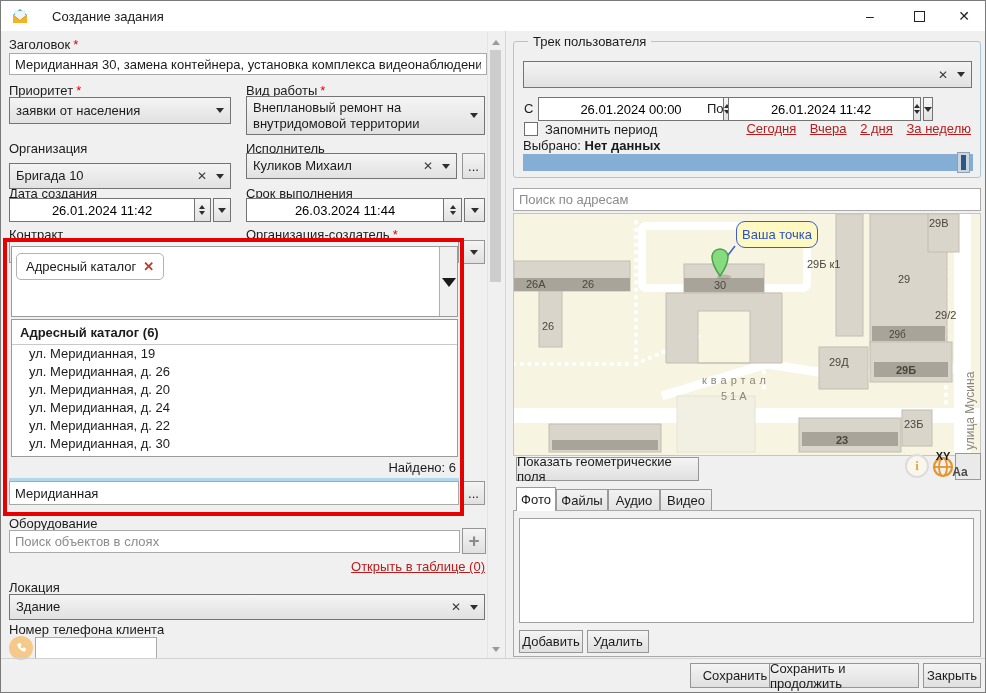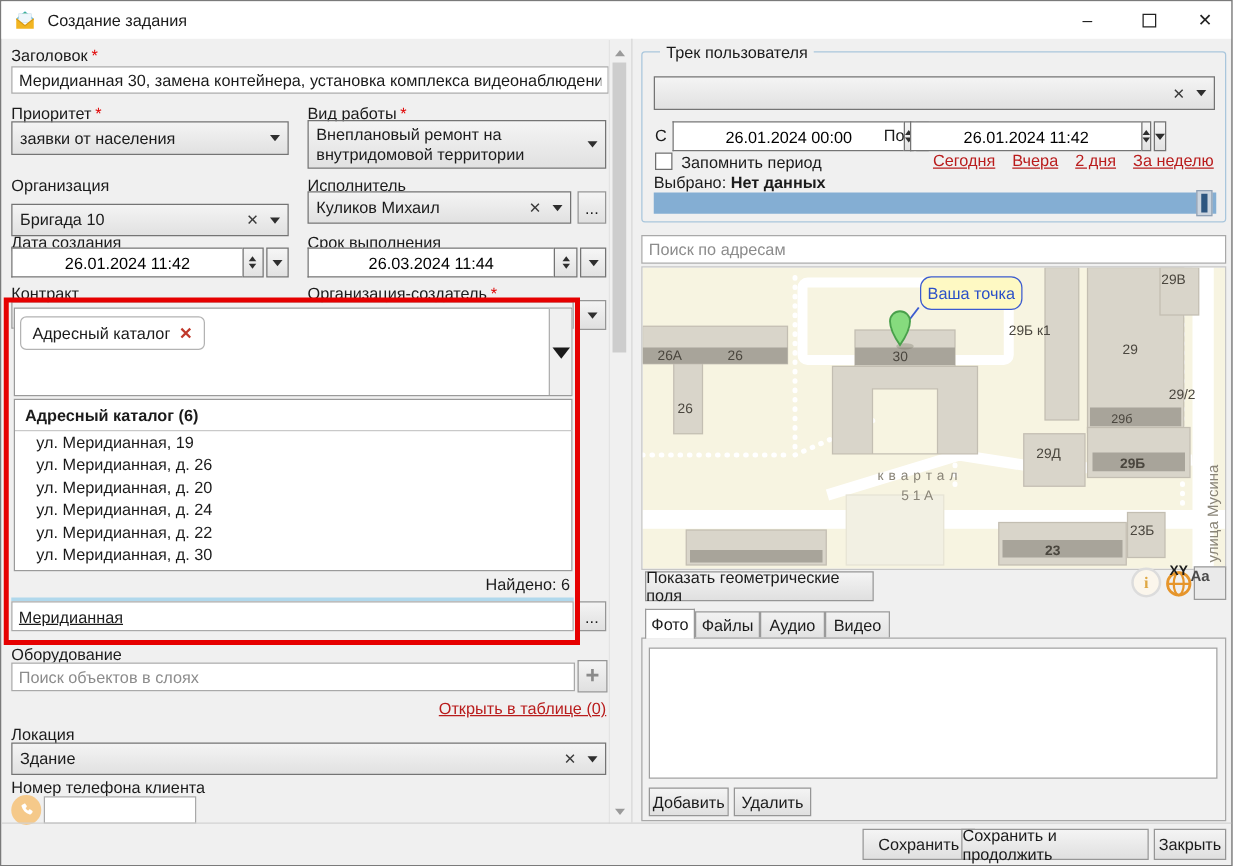--- a/index.html
+++ b/index.html
@@ -1,20 +1,20 @@
 <!DOCTYPE html>
 <html><head>
 <meta charset="utf-8">
 <style>
   * { margin:0; padding:0; box-sizing:border-box; }
   html,body { background:#888; }
   body { font-family:"Liberation Sans",sans-serif; }
   .window { position:relative; width:986px; height:693px; background:#f0f0f0; border:1px solid #7a7a7a; overflow:hidden; font-size:13px; color:#1b1b1b; }
   .titlebar { position:absolute; left:0; top:0; width:100%; height:30px; background:#fff; display:flex; align-items:center; }
-  .title-text { margin-left:8px; font-size:13px; }
+  .title-text { margin-left:22px; font-size:13px; }
   .win-btn { position:absolute; top:0; width:32px; height:30px; display:flex; align-items:center; justify-content:center; font-size:14px; color:#222; }
   .lbl { position:absolute; font-size:13px; white-space:nowrap; color:#1b1b1b; }
   .req { color:#e00000; margin-left:3px; }
   .inp { position:absolute; background:#fff; border:1px solid #a9a9a9; font:13px "Liberation Sans",sans-serif; color:#1b1b1b; padding:0 5px; outline:none; }
   .inp::placeholder { color:#8c8c8c; }
   .combo { position:absolute; display:flex; align-items:center; background:linear-gradient(#f4f4f4,#e1e1e1); border:1px solid #747474; padding:0 6px; font-size:13px; }
   .combo .txt { flex:1; overflow:hidden; line-height:16px; }
   .clear { color:#3a3a3a; font-size:12px; margin:0 9px 0 6px; }
   .tri-down { width:0; height:0; border:4px solid transparent; border-top:5px solid #2e2e2e; transform:translateY(2px); }
   .tri-up-s { width:0; height:0; border:3px solid transparent; border-bottom:4px solid #2e2e2e; }
@@ -132,21 +132,21 @@
     <div class="list-item">ул. Меридианная, 19</div>
     <div class="list-item">ул. Меридианная, д. 26</div>
     <div class="list-item">ул. Меридианная, д. 20</div>
     <div class="list-item">ул. Меридианная, д. 24</div>
     <div class="list-item">ул. Меридианная, д. 22</div>
     <div class="list-item">ул. Меридианная, д. 30</div>
   </div>
   <div class="lbl" style="left:300px;top:459px;width:155px;text-align:right">Найдено: 6</div>
 
   <div style="position:absolute;left:8px;top:477px;width:450px;height:3px;background:#b0d8ec"></div>
-  <input class="inp" style="left: 8px; top: 480px; width: 450px; height: 24px; text-decoration: underline;" value="Меридианная">
+  <input class="inp" style="left: 8px; top: 480px; width: 450px; height: 24px;" value="Меридианная">
   <div class="btn" style="left:461px;top:480px;width:23px;height:24px">...</div>
 
   <div style="position:absolute;left:2px;top:237px;width:461px;height:278px;border:4px solid #e60000;z-index:6;pointer-events:none"></div>
 
   <div class="lbl" style="left:8px;top:515px">Оборудование</div>
   <input class="inp" style="left: 8px; top: 529px; width: 451px; height: 23px;" placeholder="Поиск объектов в слоях">
   <div class="btn" style="left:461px;top:527px;width:24px;height:26px;font-size:19px;font-weight:bold;color:#8a8a8a">
       <span>+</span>
     </div>
   <div style="position:absolute;left:250px;top:558px;width:234px;text-align:right"><span class="link">Открыть в таблице (0)</span></div>
@@ -298,21 +298,21 @@
       <span>i</span>
     </div>
   <div style="position:absolute;left:929px;top:450px;width:26px;height:28px">
     <svg width="26" height="28" viewBox="0 0 26 28">
       <circle cx="13" cy="16" r="9" fill="none" stroke="#e6952b" stroke-width="2.2"></circle>
       <ellipse cx="13" cy="16" rx="4" ry="9" fill="none" stroke="#e6952b" stroke-width="1.8"></ellipse>
       <line x1="4" y1="16" x2="22" y2="16" stroke="#e6952b" stroke-width="1.8"></line>
       <text x="13" y="9" font-size="11" font-weight="bold" fill="#1a1a1a" text-anchor="middle">XY</text>
     </svg>
   </div>
-  <div style="position:absolute;left:954px;top:452px;width:26px;height:27px;background:#eaeaea;border:1px solid #9a9a9a;display:flex;align-items:flex-start;justify-content:center;gap:16px">
+  <div style="position:absolute;left:954px;top:452px;width:26px;height:27px;background:#eaeaea;border:1px solid #9a9a9a;display:flex;align-items:flex-end;justify-content:center;gap:16px">
     <span style="color:#4a4a4a;font-size:12px;font-weight:bold">Aa</span>
     <svg width="8" height="15" viewBox="0 0 8 15">
         <circle cx="4" cy="3" r="2.4" fill="#e6952b"></circle>
         <path d="M1.5 14V9c0-1.8 1-2.8 2.5-2.8S6.5 7.2 6.5 9v5z" fill="#e6952b"></path>
       </svg>
   </div>
 
   <div class="tab active" style="left:515px;top:486px;width:40px;height:24px">Фото</div>
   <div class="tab" style="left:555px;top:488px;width:52px;height:22px">Файлы</div>
   <div class="tab" style="left:607px;top:488px;width:52px;height:22px">Аудио</div>

